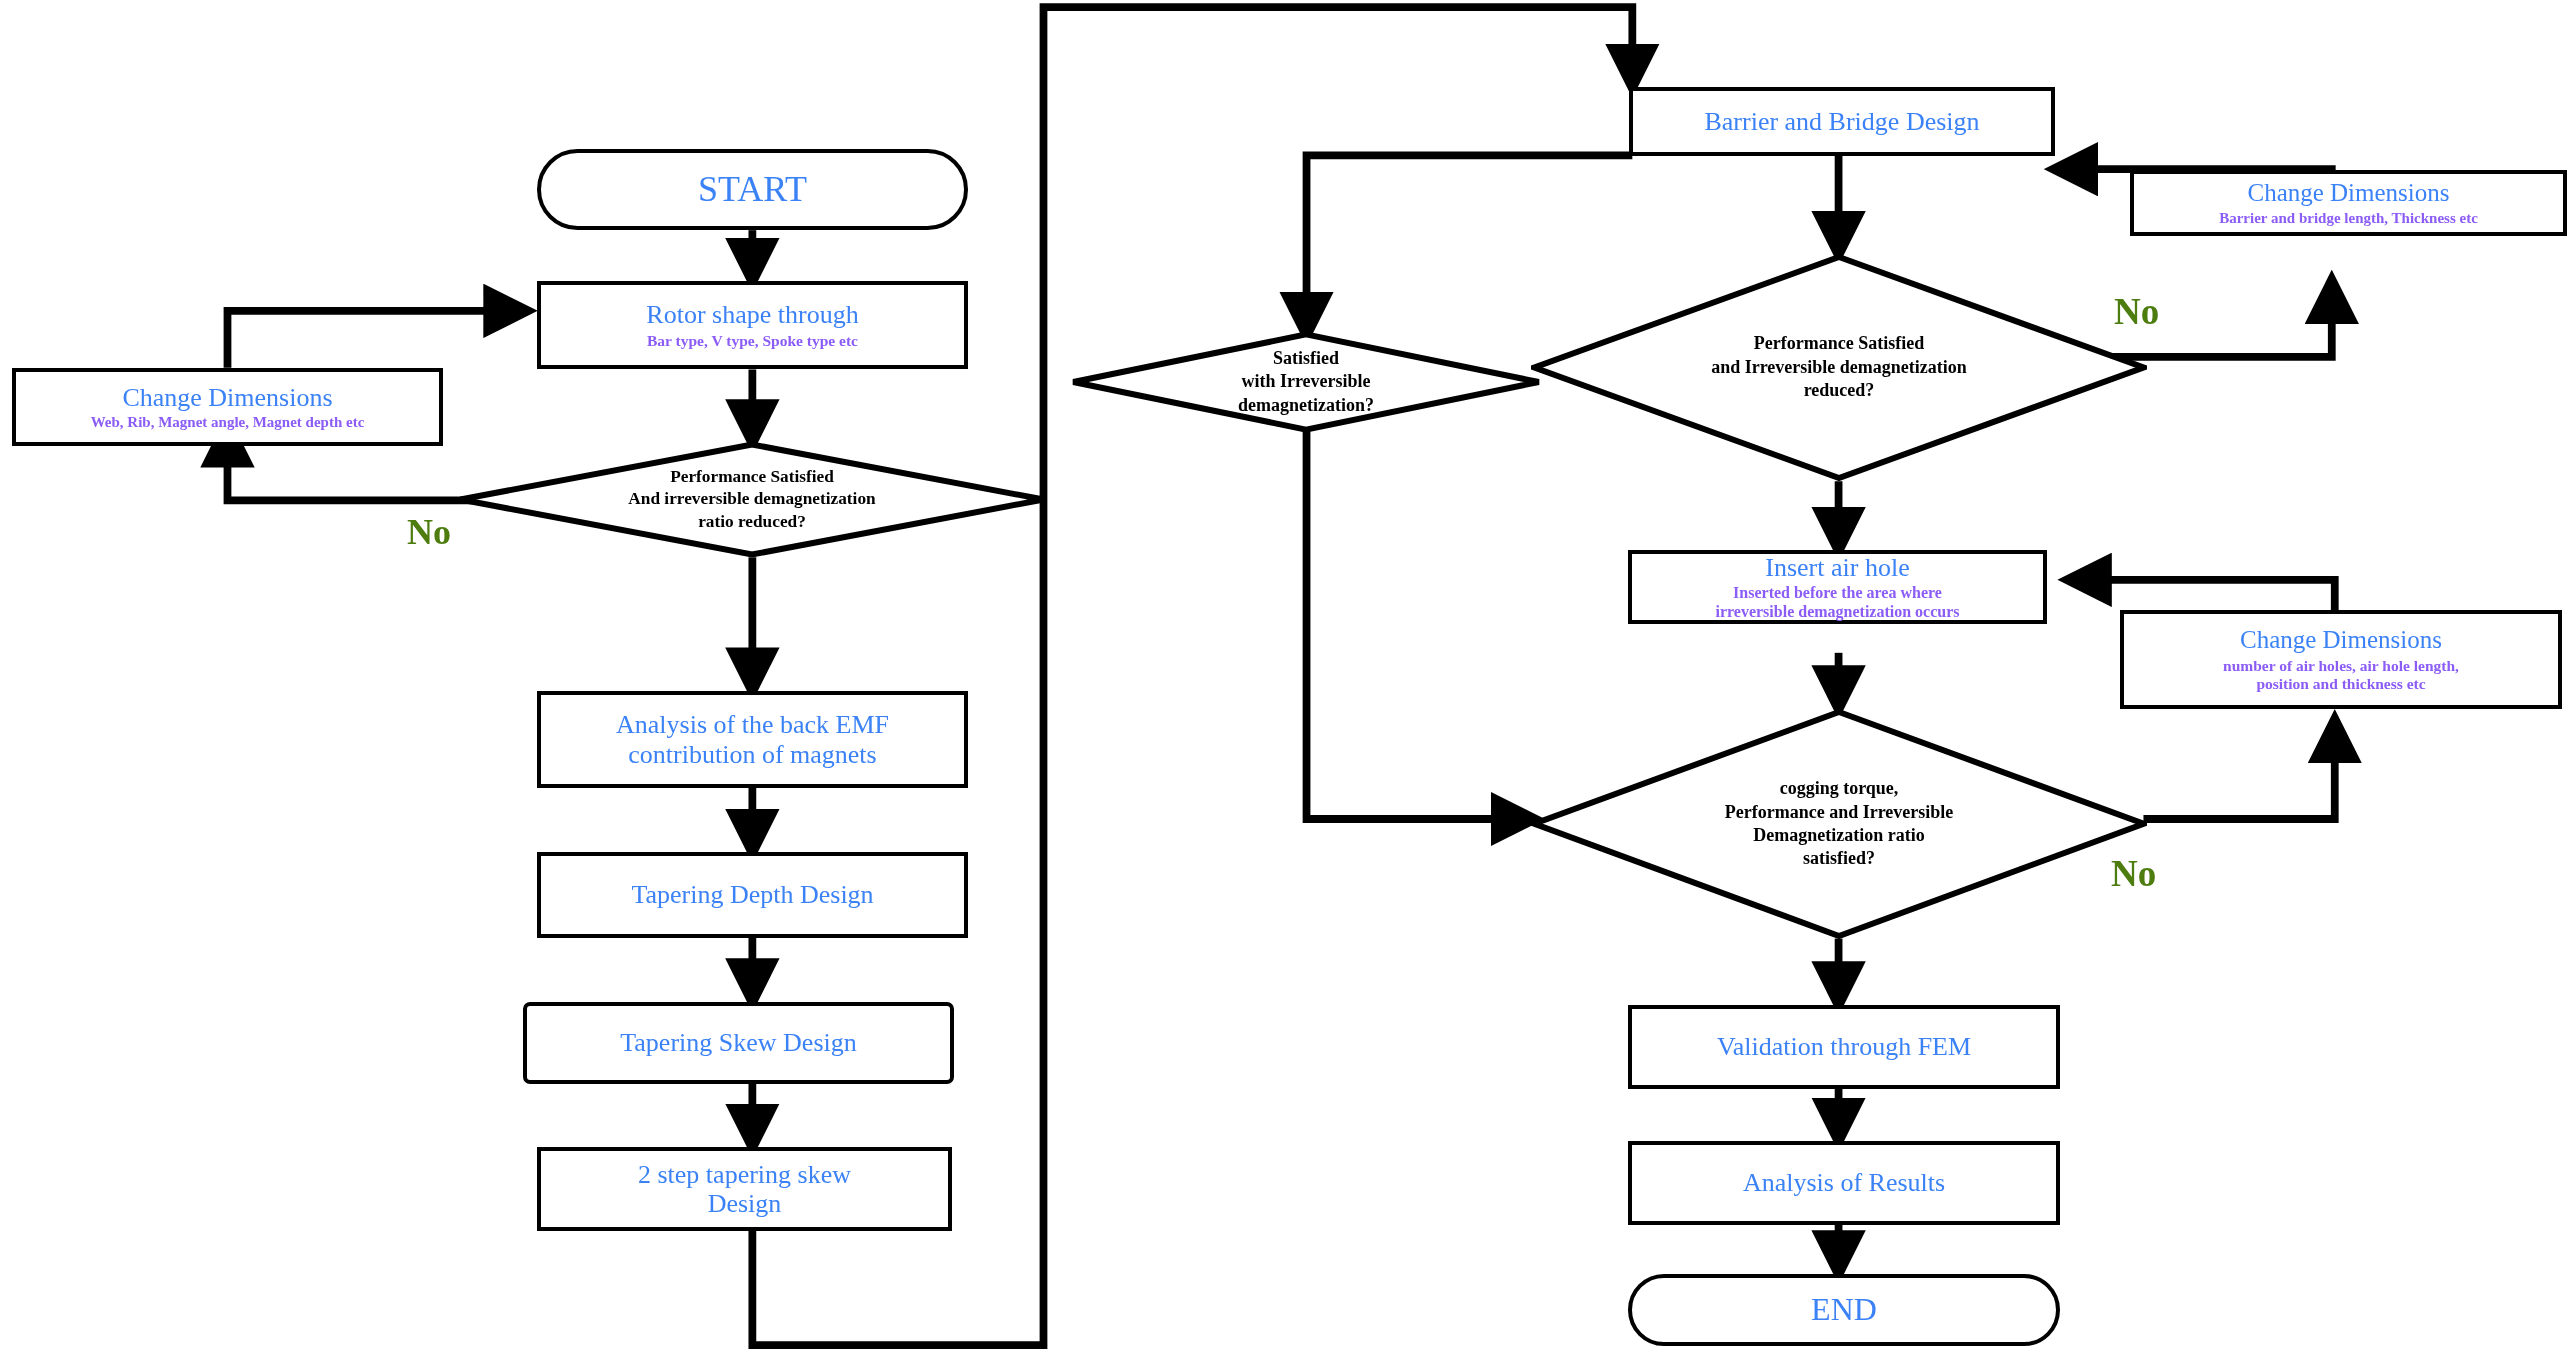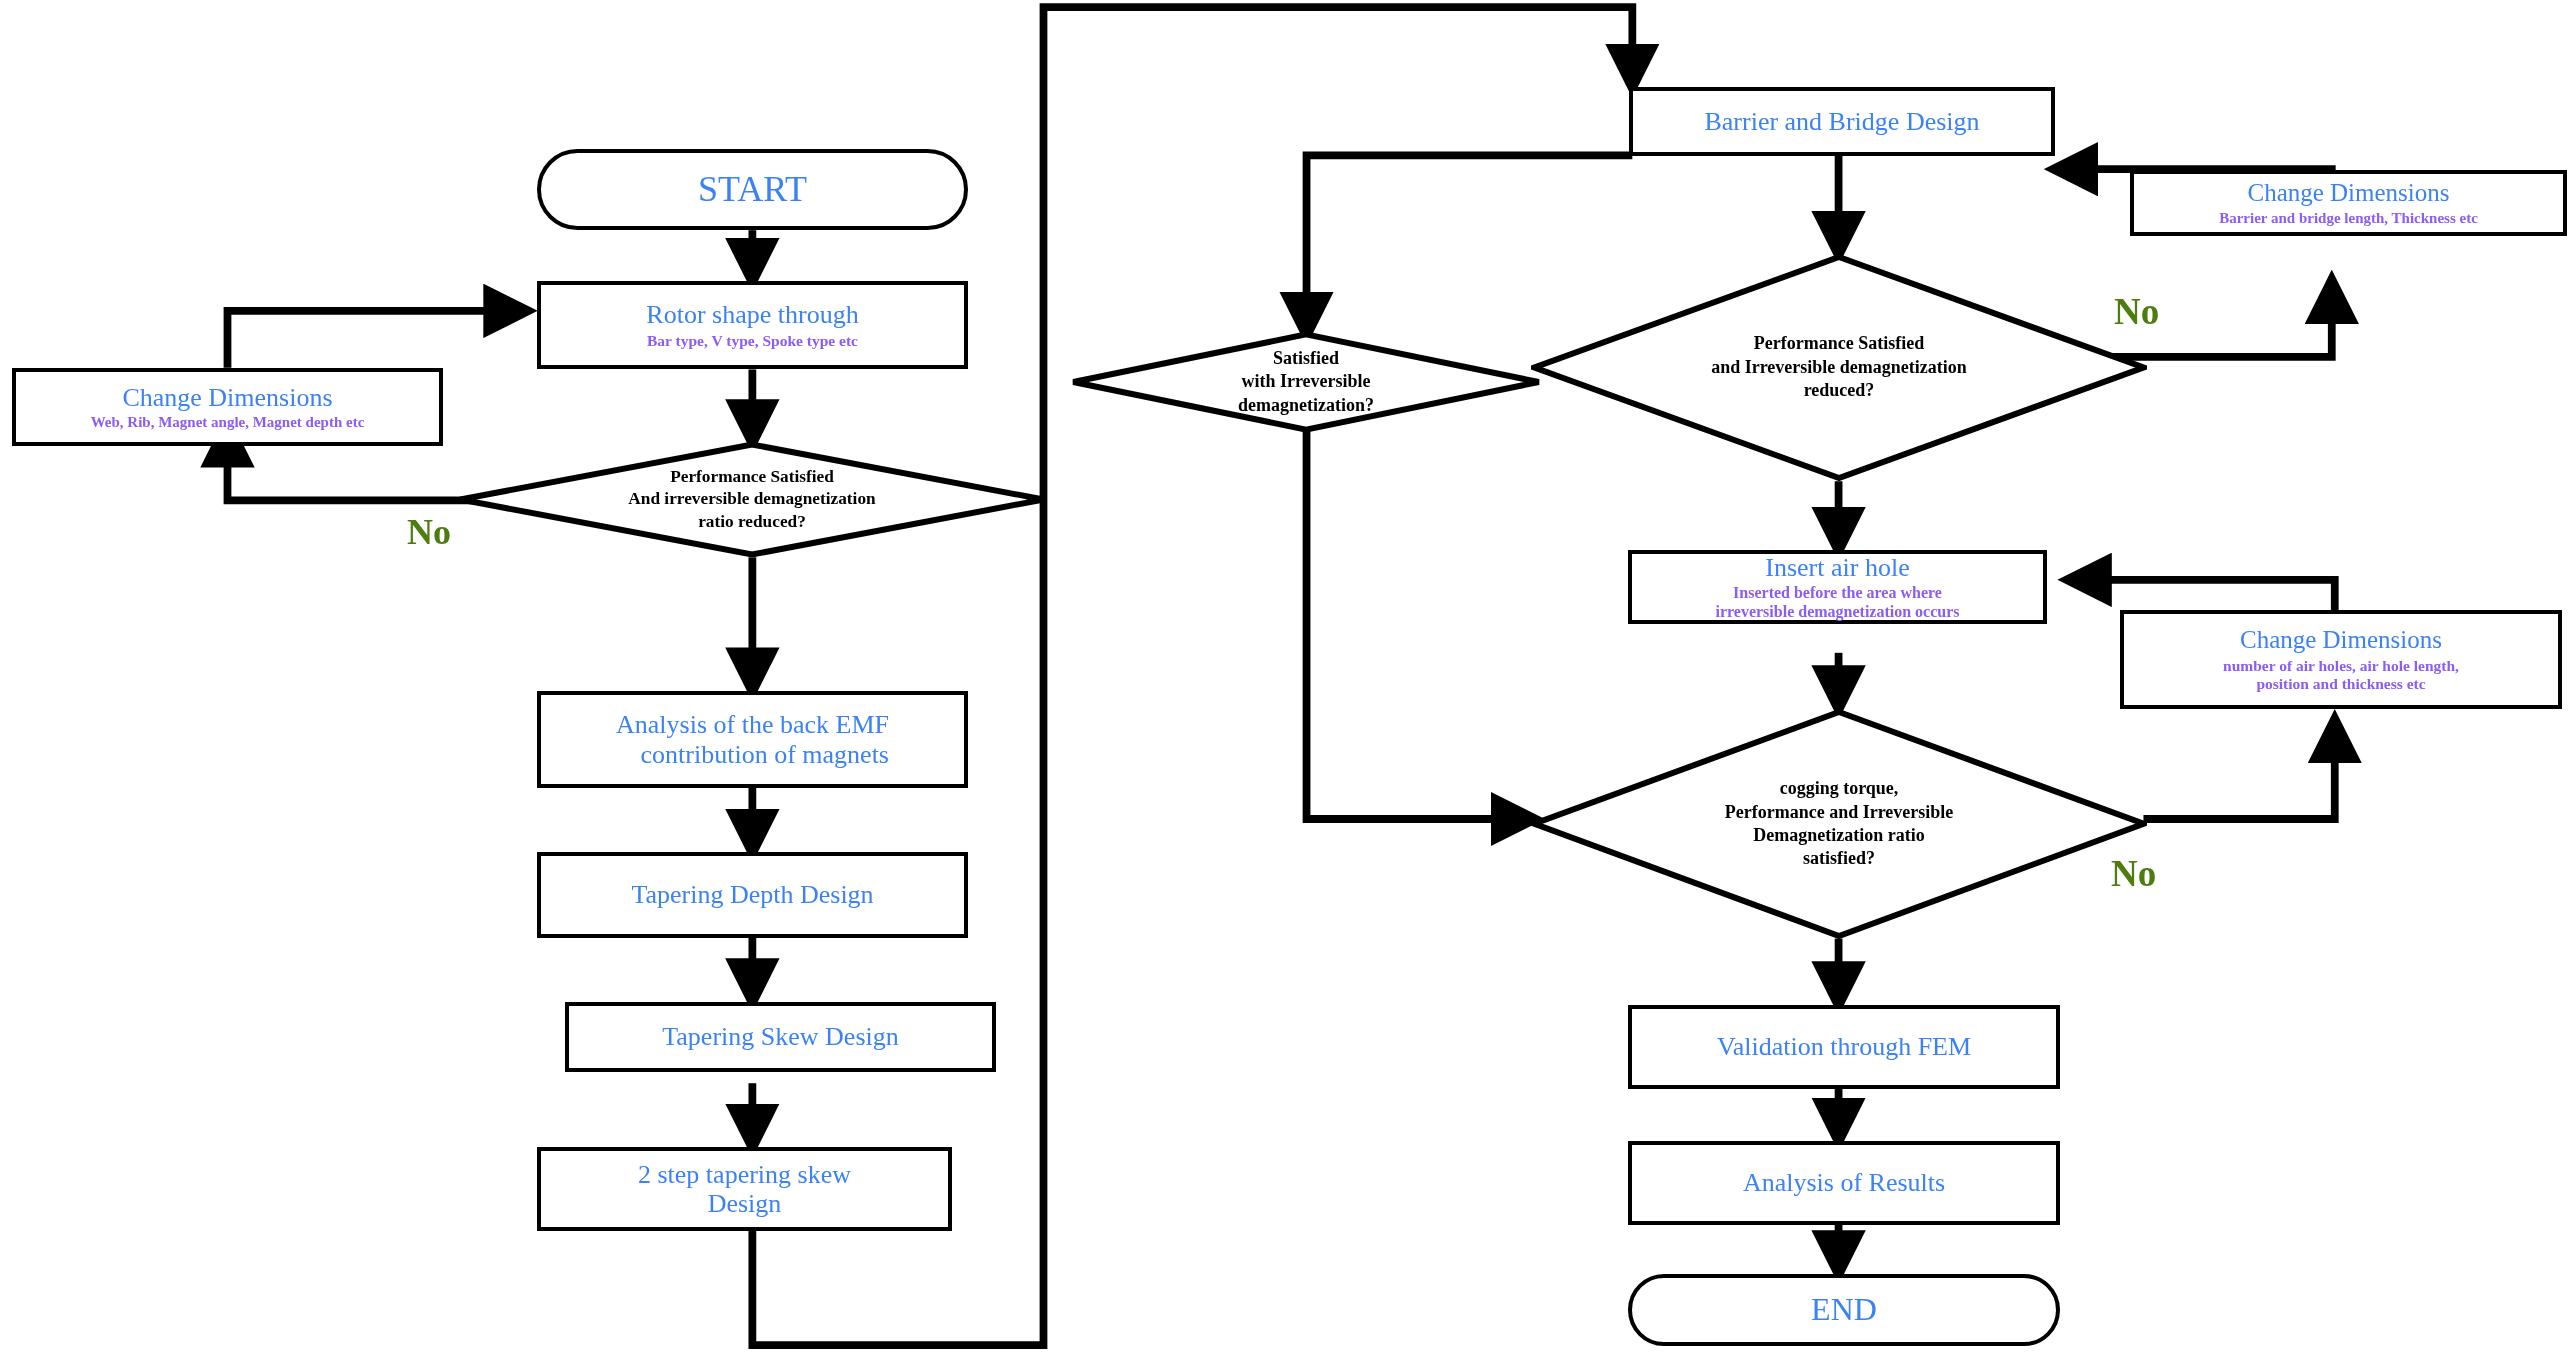--- a/index.html
+++ b/index.html
@@ -105,32 +105,32 @@
     </svg>
     <div class="dtext" style="font-size:17.3px;">
       <span>Performance Satisfied</span>
       <span>And irreversible demagnetization</span>
       <span>ratio reduced?</span>
     </div>
   </div>
 
   <div class="nolabel" style="left:407px;top:511px;font-size:36px;">No</div>
 
-  <div class="node rect" style="left:537px;top:691px;width:431px;height:97px;text-align:right;">
+  <div class="node rect" style="left:537px;top:691px;width:431px;height:97px;">
     <div class="title" style="font-size:26px;">
       <span>Analysis of the back EMF</span><br>
       <span>contribution of magnets</span>
     </div>
   </div>
 
   <div class="node rect" style="left:537px;top:852px;width:431px;height:86px;">
     <div class="title" style="font-size:26px;text-align:center;">Tapering Depth Design</div>
   </div>
 
-  <div class="node rect" style="left:565px;top:1002px;width:431px;height:70px;">
+  <div class="node rect" style="left:523px;top:1002px;width:431px;height:82px;border-radius:7px;">
     <div class="title" style="font-size:26px;">Tapering Skew Design</div>
   </div>
 
   <div class="node rect" style="left:537px;top:1147px;width:415px;height:84px;">
     <div class="title" style="font-size:26px;">
       <span>2 step tapering skew</span><br>
       <span>Design</span>
     </div>
   </div>
 

